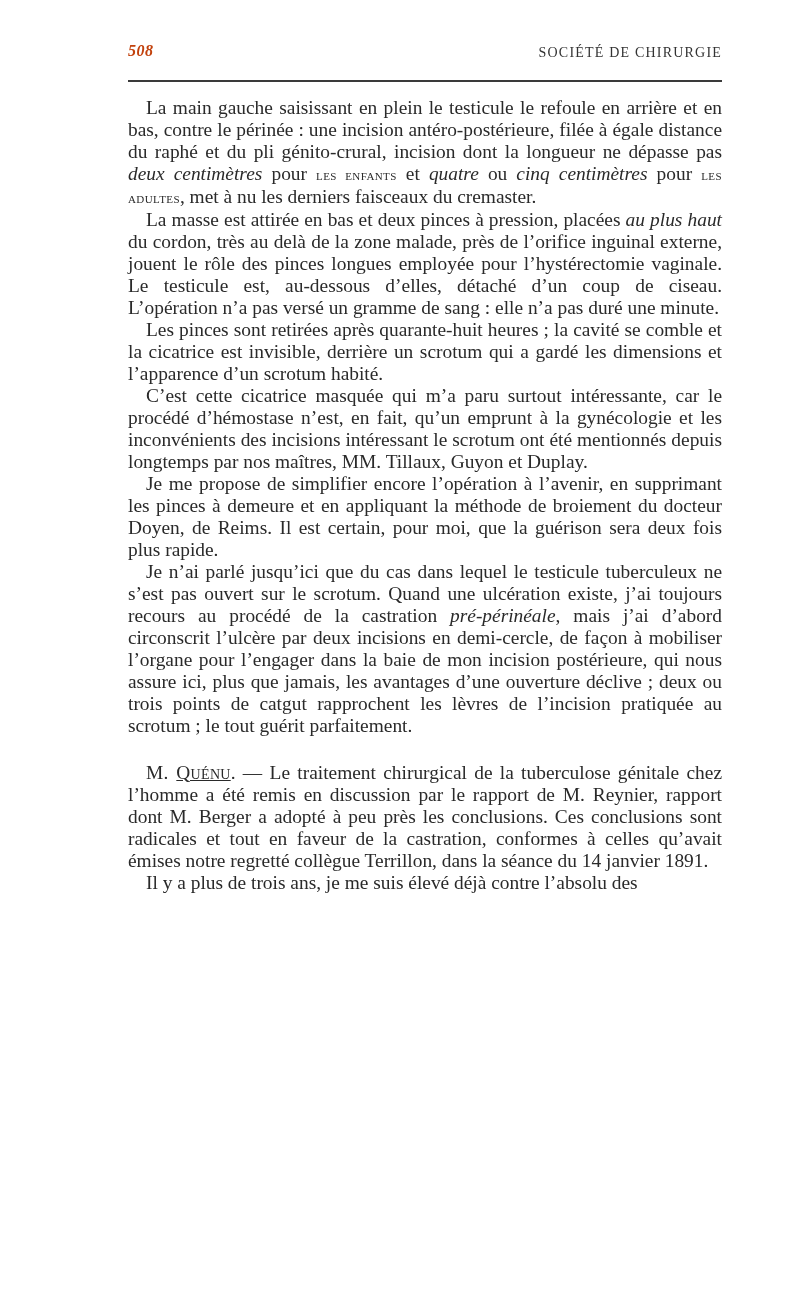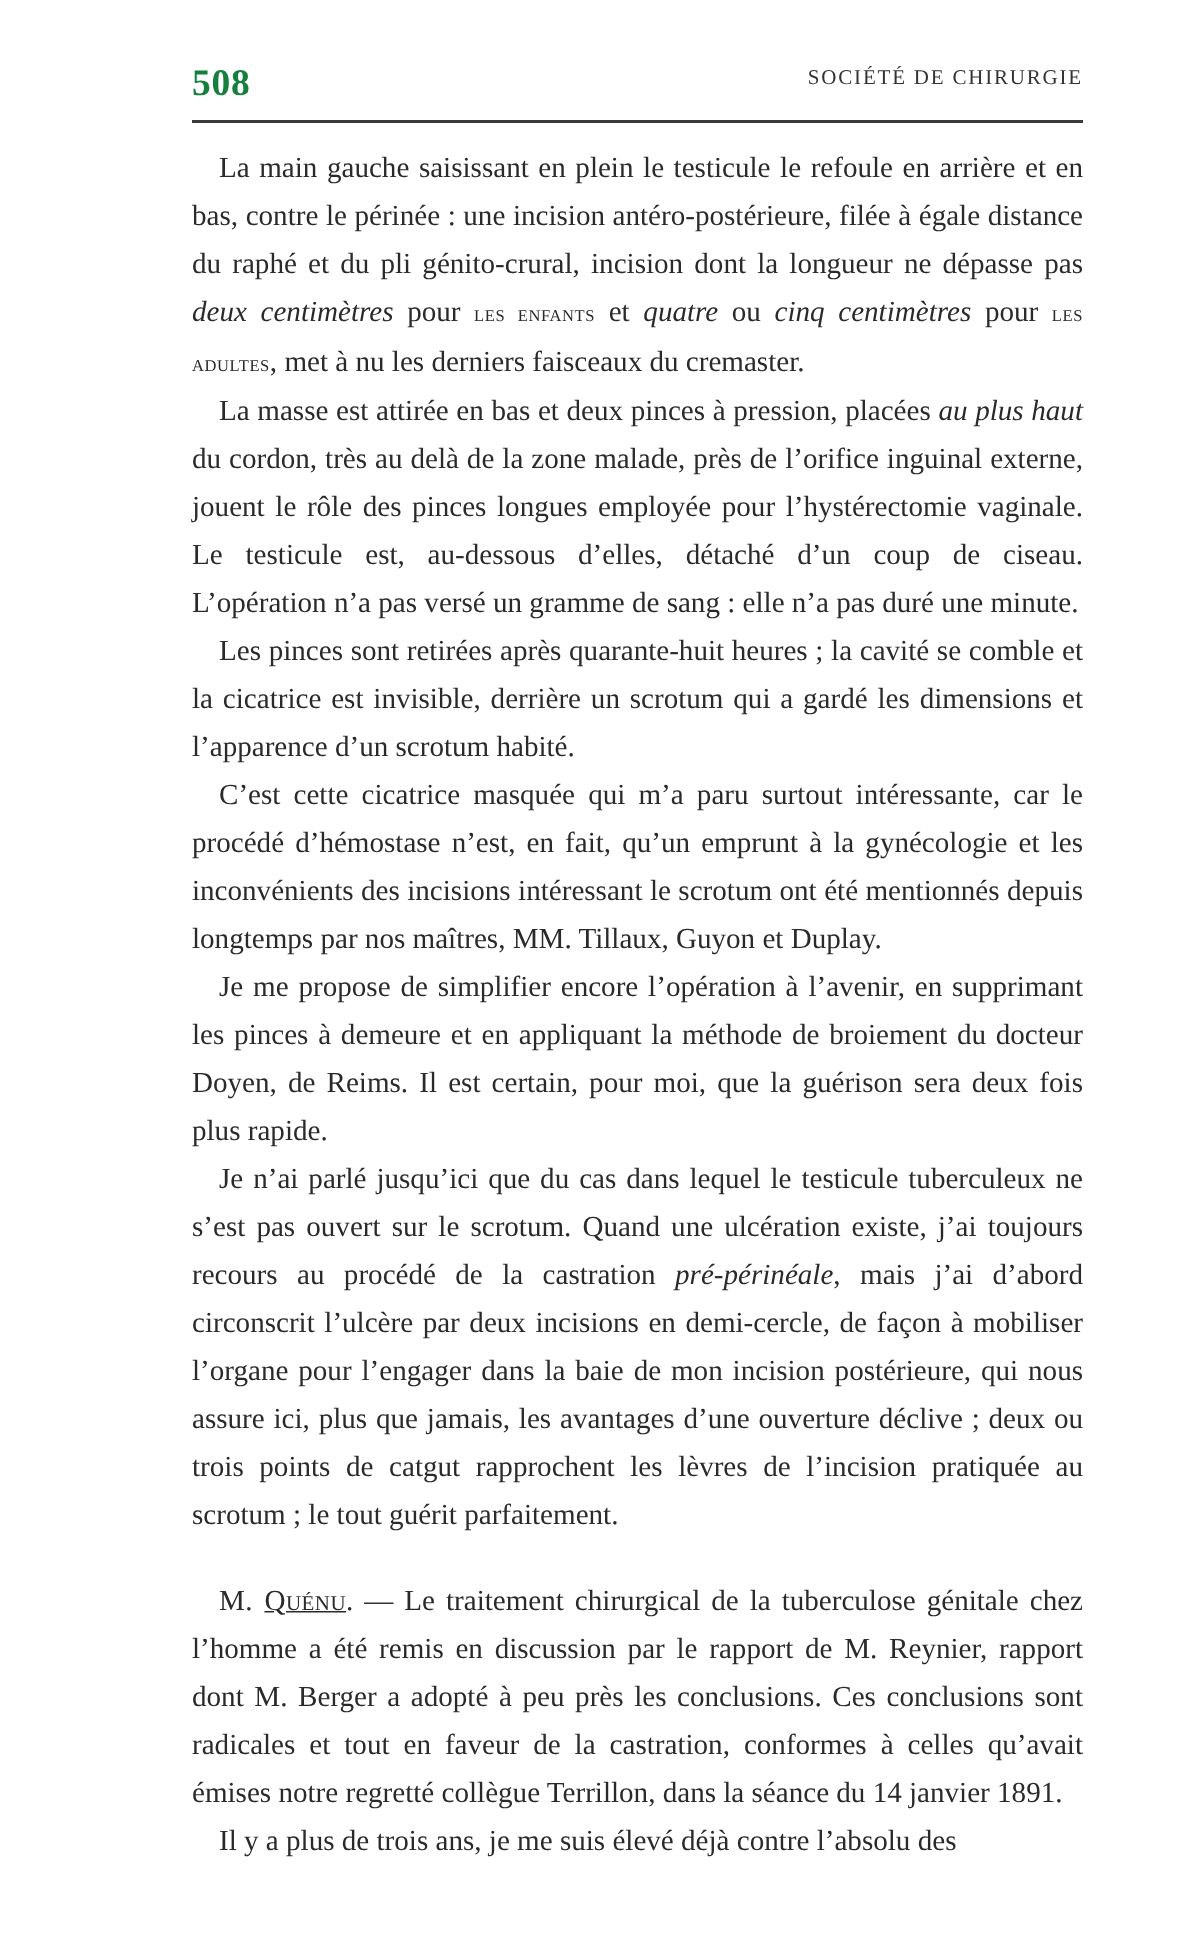--- a/index.html
+++ b/index.html
@@ -25,24 +25,25 @@
       position: absolute;
       top: 42px;
       left: 0;
       width: 594px;
       height: 30px;
     }
     .page-number {
       position: absolute;
       left: 0;
       top: 0;
-      font-size: 25px;
+      font-size: 16px;
       font-weight: bold;
       letter-spacing: 0.5px;
-      color: #15803d;
+      color: #c2410c;
+      font-style: italic;
     }
     .running-title {
       position: absolute;
       left: 0;
       right: 0;
       top: 3px;
       text-align: right;
       font-size: 14px;
       letter-spacing: 1.2px;
       color: #333;
@@ -54,21 +55,21 @@
       width: 594px;
       height: 2px;
       background: #3a3a3a;
     }
     .body-text {
       position: absolute;
       top: 97px;
       left: 0;
       width: 594px;
       font-size: 19.4px;
-      line-height: 32px;
+      line-height: 22px;
       text-align: justify;
       hyphens: manual;
     }
     .body-text p {
       margin: 0;
       text-indent: 18px;
     }
     .body-text p.gap {
       margin-top: 24.6px;
     }

